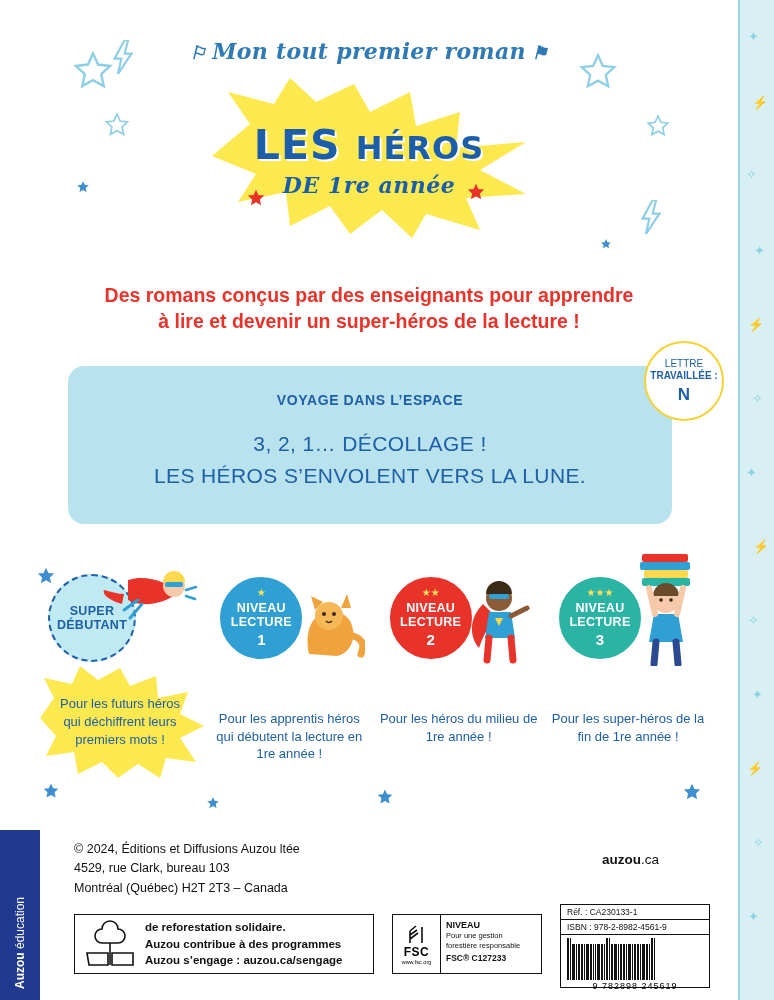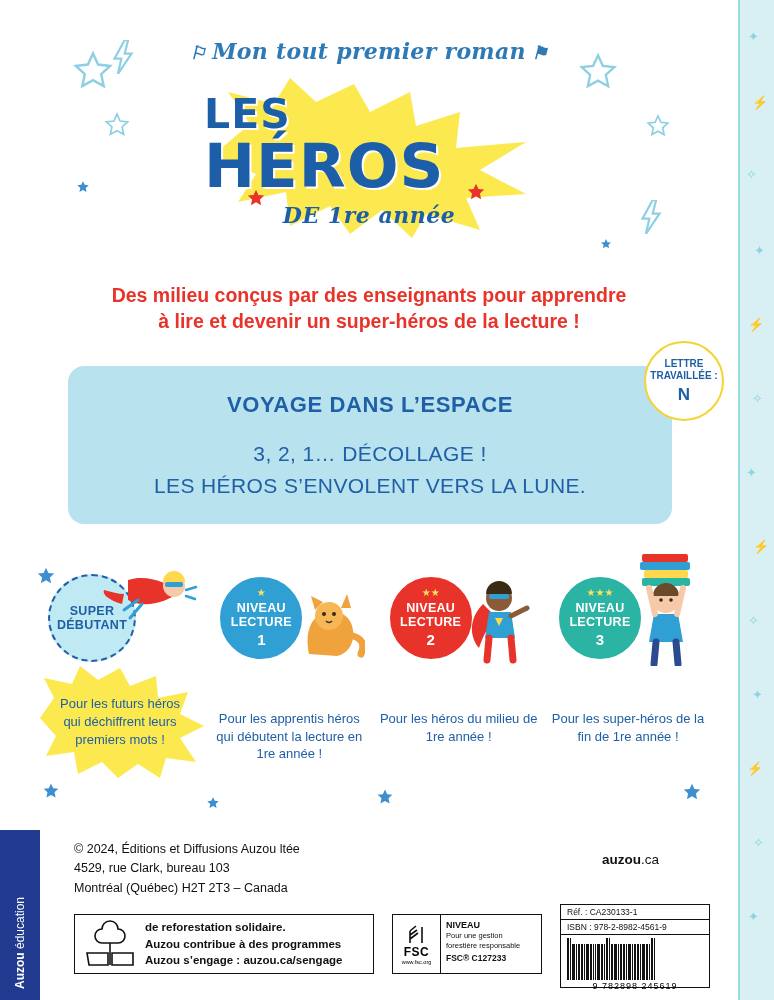--- a/index.html
+++ b/index.html
@@ -52,21 +52,21 @@
   .burst-text {
     position:absolute; inset:0; display:flex; flex-direction:column;
     align-items:center; justify-content:center; padding-top:6px;
   }
   .burst-line1 {
     font-family:"DejaVu Sans", sans-serif;
     font-weight:bold; font-size:41px; color:#1c5fa8;
     letter-spacing:1px; line-height:1;
     text-shadow: 2px 2px 0 #ffffff;
   }
-  .burst-line1 .big { font-size:61px; }
+  .burst-line1 .big { font-size:32px; }
   .burst-line2 {
     margin-top:6px;
     font-family:"DejaVu Serif", serif;
     font-weight:bold; font-style:italic; font-size:22px; color:#1c5fa8;
     letter-spacing:.5px;
   }
   .red-star { position:absolute; width:20px; height:20px; }
 
   
   .tagline {
@@ -76,37 +76,37 @@
   }
 
   
   .summary-box {
     position:absolute; top:366px; left:68px; width:604px; height:158px;
     background:#b9e2ef; border-radius:16px;
     display:flex; flex-direction:column; align-items:center;
     justify-content:flex-start; padding-top:26px;
   }
   .summary-title {
-    color:#1f5fa6; font-weight:bold; font-size:22px; letter-spacing:.6px;text-align:right;
+    color:#1f5fa6; font-weight:bold; font-size:14px; letter-spacing:.6px;text-align:right;
   }
   .summary-l1 {
     margin-top:24px; color:#1f5fa6; font-size:21px; letter-spacing:.4px;
   }
   .summary-l2 {
     margin-top:8px; color:#1f5fa6; font-size:21px; letter-spacing:.4px;
   }
 
   
   .letter-badge {
     position:absolute; top:341px; right:14px; width:80px; height:80px;
     border-radius:50%; background:#ffffff; border:2.5px solid #f4d333;
     display:flex; flex-direction:column; align-items:center; justify-content:center;
     text-align:center;
   }
-  .letter-badge .lb-l1 { color:#1f5fa6; font-weight:bold; font-size:10px; line-height:1.25;}
+  .letter-badge .lb-l1 { color:#1f5fa6; font-weight:normal; font-size:10px; line-height:1.25;}
   .letter-badge .lb-l2 { color:#1f5fa6; font-weight:bold; font-size:10px; line-height:1.25;}
   .letter-badge .lb-val { color:#1f5fa6; font-weight:bold; font-size:17px; margin-top:2px;}
 
   
   .levels {
     position:absolute; top:560px; left:40px; width:668px; height:230px;
     display:flex; justify-content:space-between;
   }
   .level { width:160px; position:relative; }
   .level .medal-wrap { position:relative; height:108px; }
@@ -287,21 +287,21 @@
       </div>
       <div class="red-star" style="left:262px;top:104px;">
         <svg width="20" height="20" viewBox="0 0 24 24">
             <path d="M12 2l2.9 6.3 6.9.8-5.1 4.7 1.4 6.8L12 17.2 5.9 20.6l1.4-6.8L2.2 9.1l6.9-.8z" fill="#e8332a"></path>
           </svg>
       </div>
     </div>
   </div>
 
   <div class="tagline">
-    <div>Des milieu conçus par des enseignants pour apprendre</div>
+    <div>Des romans conçus par des enseignants pour apprendre</div>
     <div>à lire et devenir un super-héros de la lecture !</div>
   </div>
 
   <div class="summary-box">
     <div class="summary-title">VOYAGE DANS L’ESPACE</div>
     <div class="summary-l1">3, 2, 1… DÉCOLLAGE !</div>
     <div class="summary-l2">LES HÉROS S’ENVOLENT VERS LA LUNE.</div>
   </div>
 
   <div class="letter-badge">

